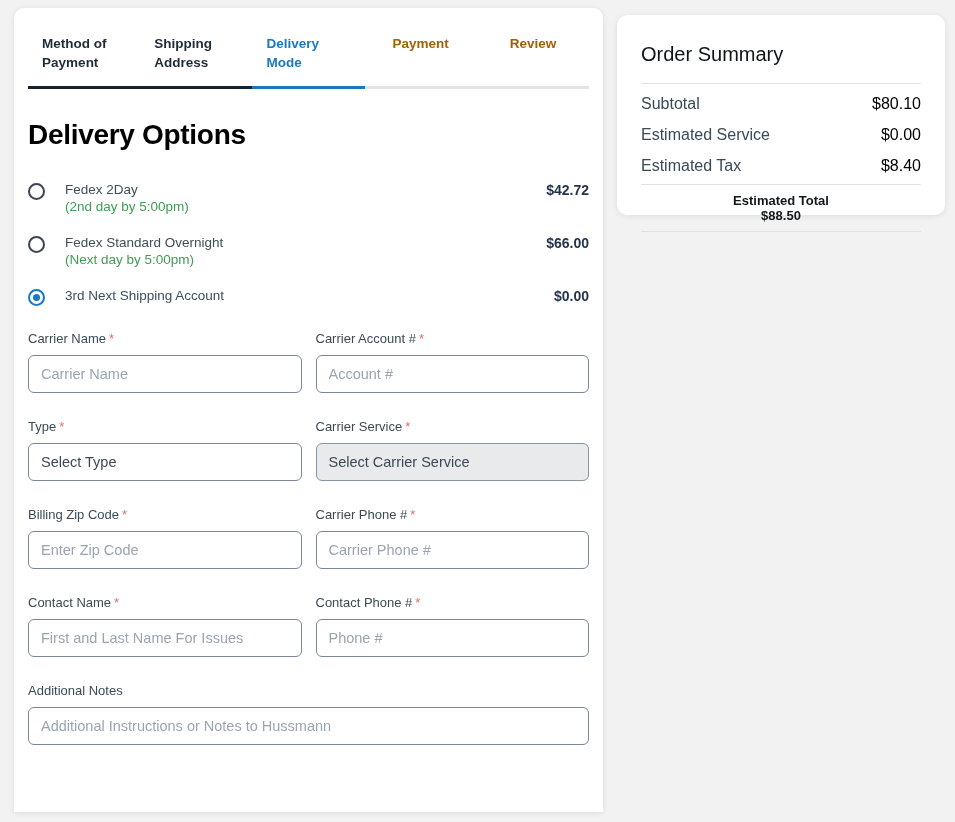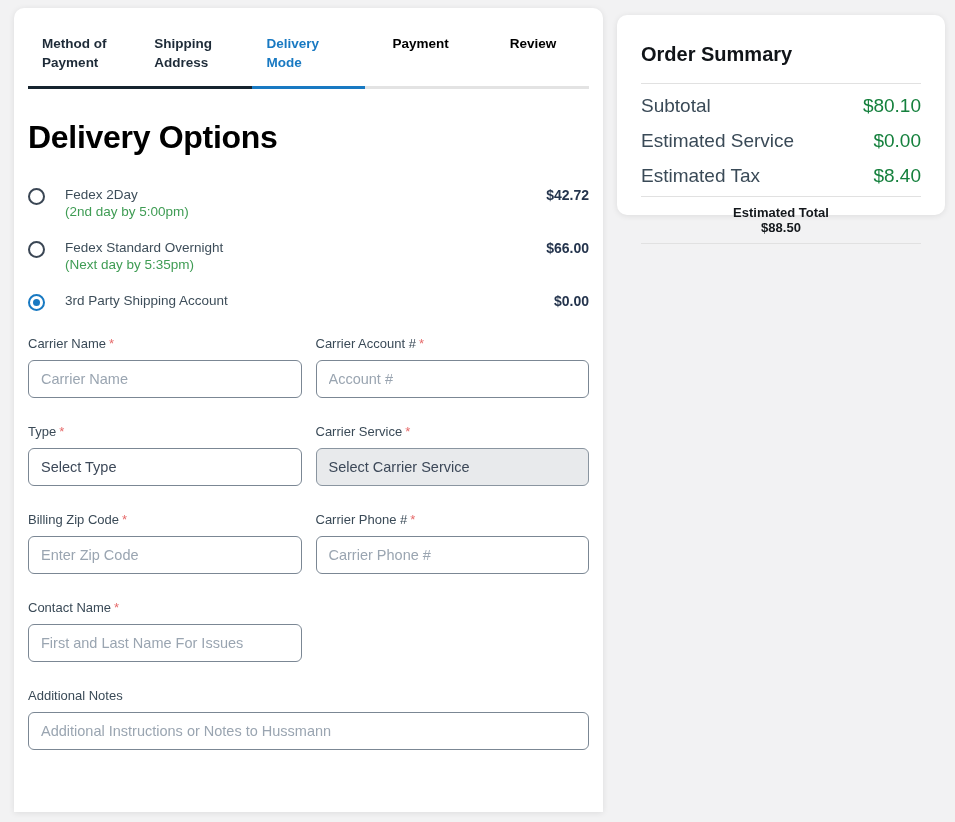--- a/index.html
+++ b/index.html
@@ -17,23 +17,23 @@
   }
   
   .tabs{display:flex;}
   .tab{flex:1;display:flex;justify-content:center;padding-bottom:14px;border-bottom:3px solid #e3e3e3;cursor:pointer;}
   .tab-label{font-size:13.5px;font-weight:600;line-height:19px;max-width:84px;}
   .tab.completed{border-bottom-color:#16232e;}
   .tab.completed .tab-label{color:#1e2b38;}
   .tab.active{border-bottom-color:#1879c2;}
   .tab.active .tab-label{color:#1879c2;}
   .tab.upcoming{border-bottom-color:#e3e3e3;}
-  .tab.upcoming .tab-label{color:#000000;}
+  .tab.upcoming .tab-label{color:#a16207;}
   
-  .page-title{margin:30px 0 0;font-size:32px;font-weight:700;color:#000;letter-spacing:-.3px;}
+  .page-title{margin:30px 0 0;font-size:28px;font-weight:700;color:#000;letter-spacing:-.3px;}
   
   .options{margin-top:20px;}
   .option{display:flex;align-items:flex-start;padding:10px 0 9px;cursor:pointer;}
   .radio{width:17px;height:17px;border-radius:50%;border:2px solid #3a4654;box-sizing:border-box;
          margin:2px 20px 0 0;flex:none;position:relative;background:#fff;}
   .radio.selected{border-color:#1879c2;}
   .radio.selected::after{content:"";position:absolute;left:3px;top:3px;width:7px;height:7px;border-radius:50%;background:#1879c2;}
   .option-name{font-size:13.5px;color:#3e4e5a;line-height:17px;}
   .option-detail{font-size:13.5px;color:#3f9c54;line-height:17px;}
   .option-price{margin-left:auto;font-size:14px;font-weight:700;color:#24344d;padding-top:1px;}
@@ -49,26 +49,26 @@
   }
   .f-input::placeholder{color:#9aa5b1;opacity:1;}
   .f-select:disabled{background:#e8eaec;color:#3c4858;opacity:1;border-color:#8a95a0;}
   .notes-block{margin-top:26px;}
   
   .summary-card{
     position:absolute;left:617px;top:15px;width:328px;height:200px;
     background:#fff;border-radius:10px;box-shadow:0 1px 6px rgba(0,0,0,.09);
     padding:24px 24px 0;box-sizing:border-box;
   }
-  .summary-title{font-size:20px;font-weight:700;color:#101418;margin:4px 0 0;}
+  .summary-title{font-size:20px;font-weight:400;color:#101418;margin:4px 0 0;}
   .summary-divider{border:none;border-top:1px solid #e1e1e1;margin:17px 0 0;}
   .s-rows{margin-top:4px;}
-  .s-row{display:flex;justify-content:space-between;align-items:center;font-size:19px;padding:6.5px 0;}
+  .s-row{display:flex;justify-content:space-between;align-items:center;font-size:16px;padding:6.5px 0;}
   .s-label{color:#3a4a57;}
-  .s-value{color:#15803d;}
+  .s-value{color:#000000;}
   .total-row{display:flex;justify-content:space-between;align-items:center;font-size:13px;
     font-weight:700;padding:8px 0;margin-top:3px;
     border-top:1px solid #e1e1e1;border-bottom:1px solid #e1e1e1;flex-direction:column;}
   .total-row .s-label,.total-row .s-value{color:#14181c;}
 </style>
 </head>
 <body>
 
 <div class="main-card">
 
@@ -98,28 +98,28 @@
       <span class="option-text">
         <div class="option-name">Fedex 2Day</div>
         <div class="option-detail">(2nd day by 5:00pm)</div>
       </span>
       <span class="option-price">$42.72</span>
     </div>
     <div class="option">
       <span class="radio"></span>
       <span class="option-text">
         <div class="option-name">Fedex Standard Overnight</div>
-        <div class="option-detail">(Next day by 5:35pm)</div>
+        <div class="option-detail">(Next day by 5:00pm)</div>
       </span>
       <span class="option-price">$66.00</span>
     </div>
     <div class="option">
       <span class="radio selected"></span>
       <span class="option-text">
-        <div class="option-name">3rd Party Shipping Account</div>
+        <div class="option-name">3rd Next Shipping Account</div>
       </span>
       <span class="option-price">$0.00</span>
     </div>
   </div>
 
   <div class="form-grid">
     <div>
       <label class="f-label"><span>Carrier Name</span><span class="req">*</span></label>
       <input class="f-input" type="text" placeholder="Carrier Name" style="">
     </div>
@@ -145,20 +145,22 @@
     </div>
     <div>
       <label class="f-label"><span>Carrier Phone #</span><span class="req">*</span></label>
       <input class="f-input" type="text" placeholder="Carrier Phone #" style="">
     </div>
     <div>
       <label class="f-label"><span>Contact Name</span><span class="req">*</span></label>
       <input class="f-input" type="text" placeholder="First and Last Name For Issues" style="">
     </div>
     <div>
+      <label class="f-label"><span>Contact Phone #</span><span class="req">*</span></label>
+      <input class="f-input" type="text" placeholder="Phone #" style="">
     </div>
   </div>
 
   <div class="notes-block">
     <label class="f-label">Additional Notes</label>
     <input class="f-input" type="text" placeholder="Additional Instructions or Notes to Hussmann" style="">
   </div>
 
 </div>
 

